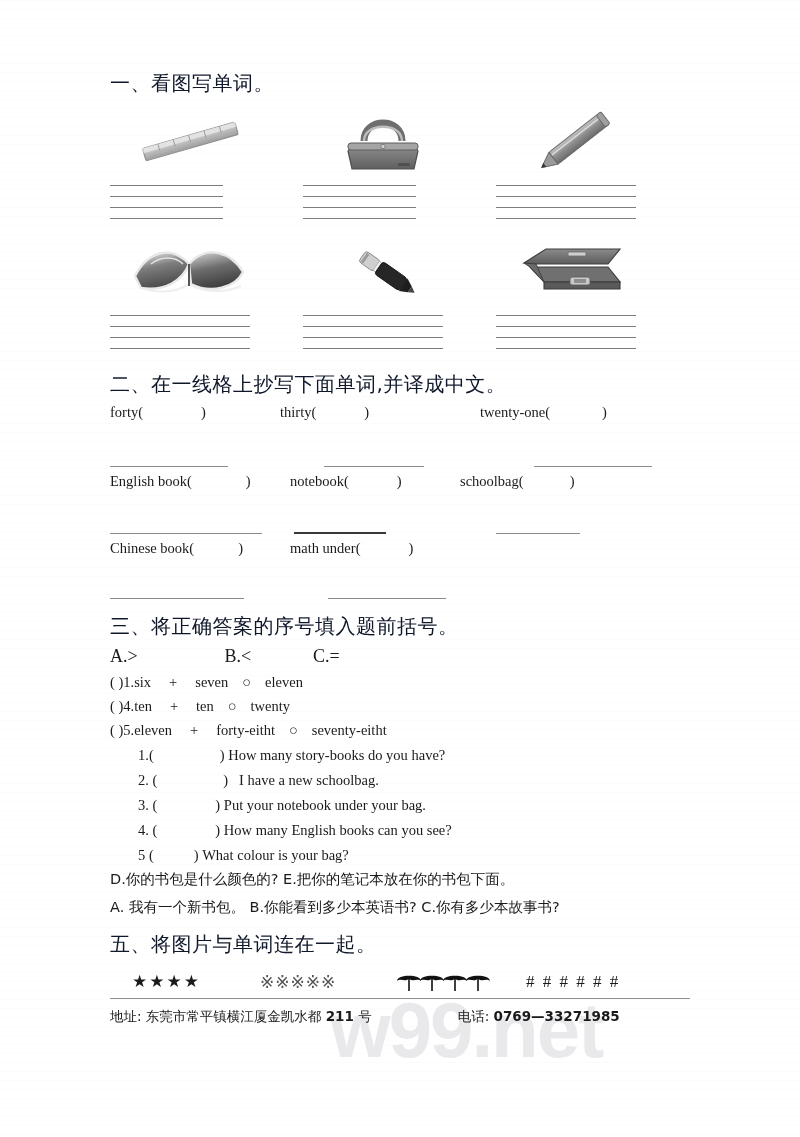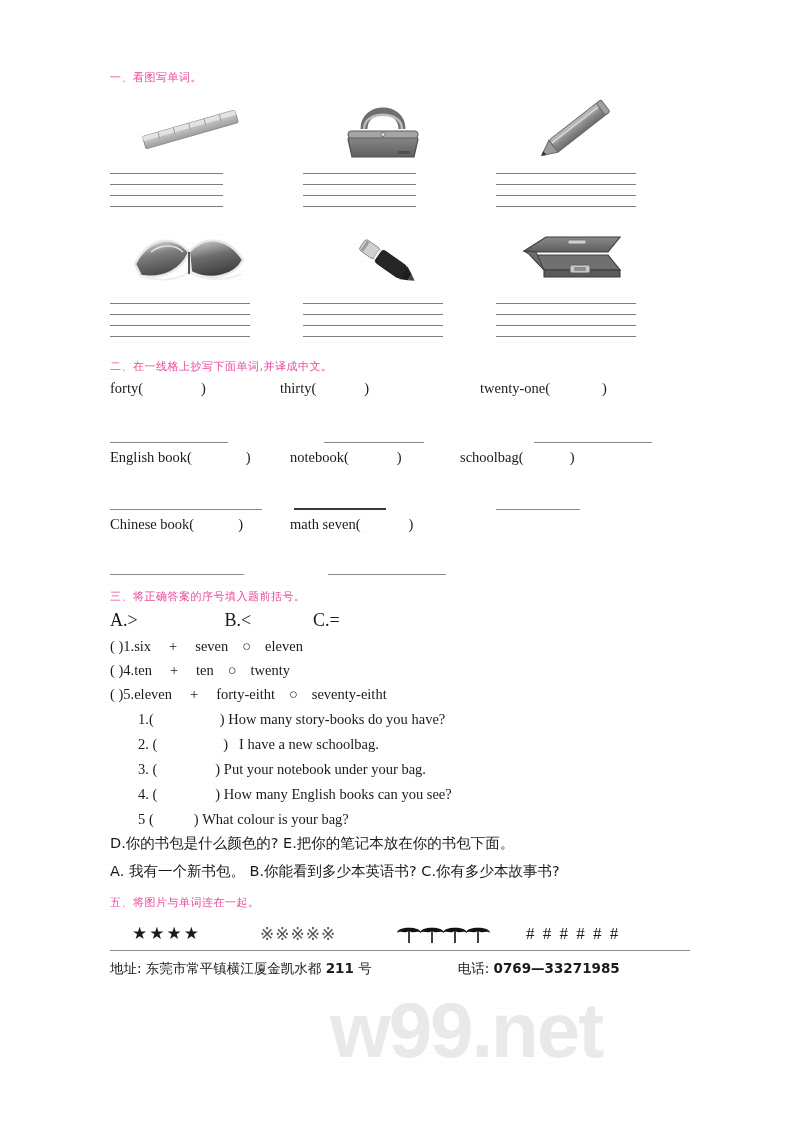--- a/index.html
+++ b/index.html
@@ -47,22 +47,22 @@
   }
   #content {
     position: relative;
     z-index: 2;
     padding: 70px 100px 0 110px;
   }
   .cn {
     font-family: "DejaVu Sans", "Liberation Sans", sans-serif;
   }
   .sec-head {
-    font-size: 11px;
-    color: #ec4899;
+    font-size: 20px;
+    color: #0f172a;
     letter-spacing: 0.5px;
     margin: 0 0 6px 0;
     white-space: nowrap;
   }
 
   
   .pic-row {
     display: flex;
     width: 580px;
   }
@@ -361,21 +361,21 @@
     <div class="s2-underline-row" style="margin-top:22px;">
       <div class="ul-seg" style="width:152px;"></div>
       <div style="width:32px;"></div>
       <div class="ul-seg" style="width:92px;border-top-color:#3a3a3a;border-top-width:2px;"></div>
       <div style="width:110px;"></div>
       <div class="ul-seg" style="width:84px;"></div>
     </div>
 
     <div class="s2-row" style="margin-top:6px;">
       <span class="s2-item" style="width:180px;"><span>Chinese book(</span><span style="display:inline-block;width:44px;"></span><span>)</span></span>
-      <span class="s2-item"><span>math seven(</span><span style="display:inline-block;width:48px;"></span><span>)</span></span>
+      <span class="s2-item"><span>math under(</span><span style="display:inline-block;width:48px;"></span><span>)</span></span>
     </div>
 
     <div class="s2-underline-row" style="margin-top:20px;">
       <div class="ul-seg" style="width:134px;"></div>
       <div style="width:84px;"></div>
       <div class="ul-seg" style="width:118px;"></div>
     </div>
 
     <div class="sec-head cn" style="margin-top:14px;">三、将正确答案的序号填入题前括号。</div>
 

